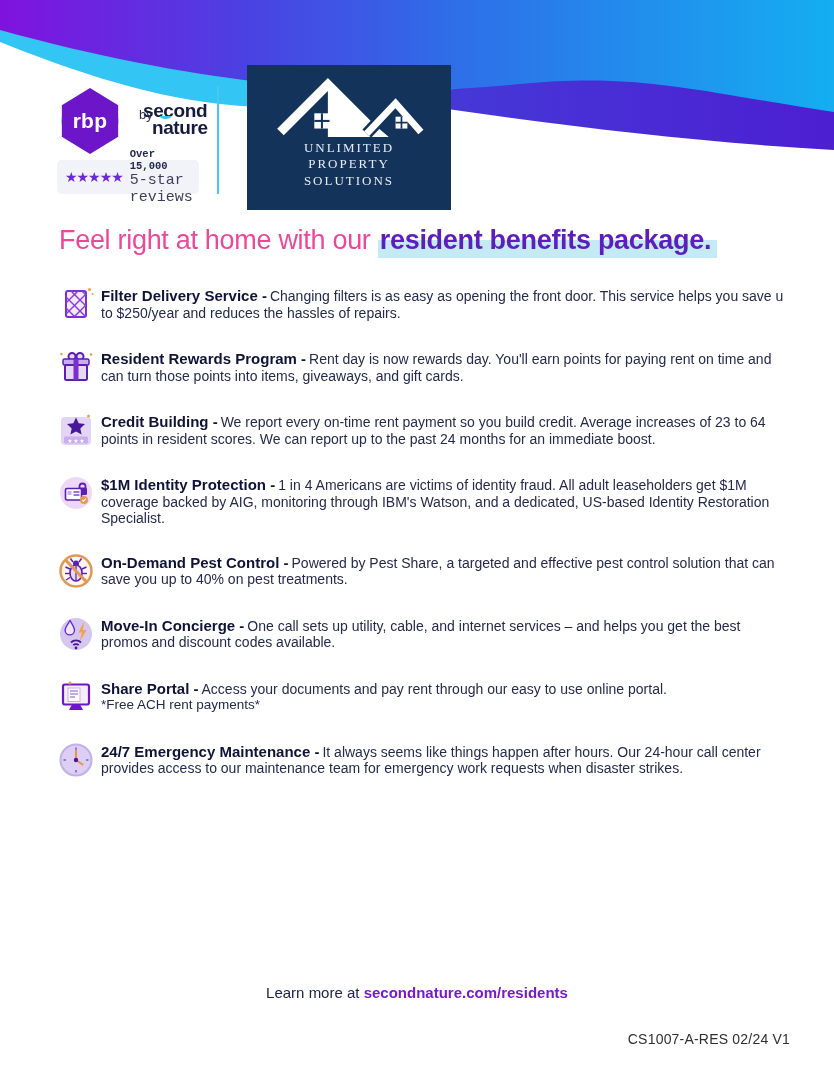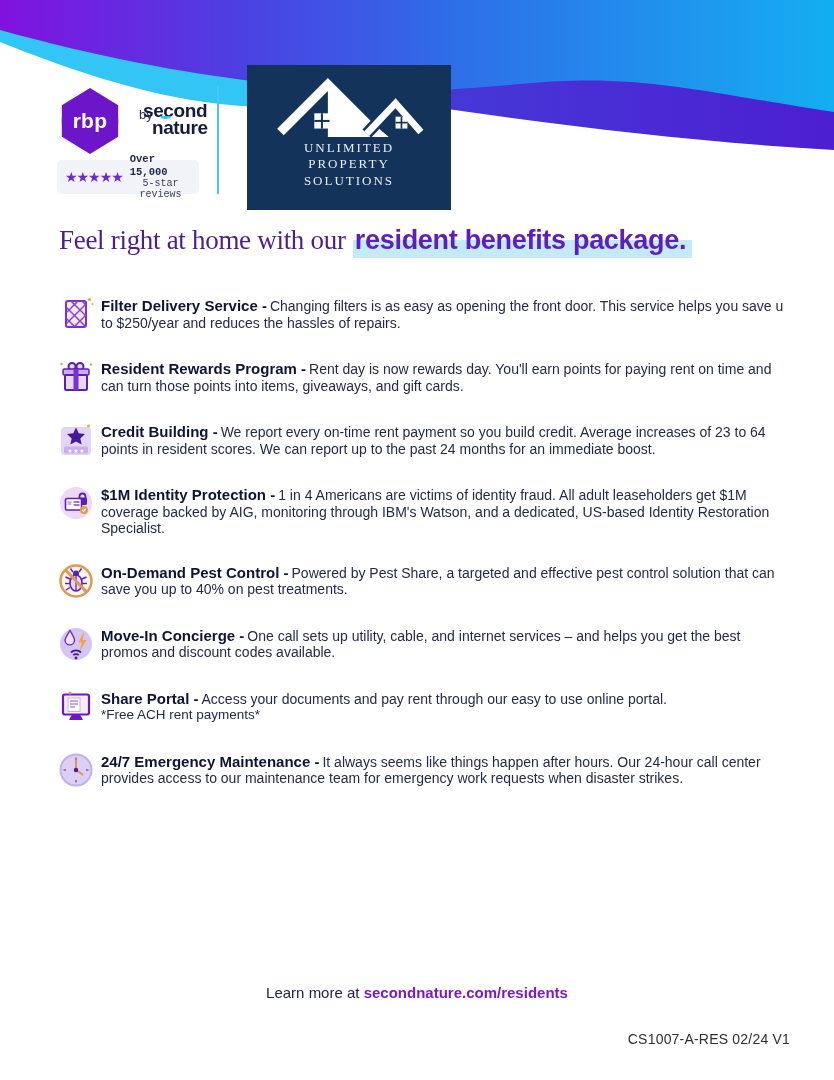--- a/index.html
+++ b/index.html
@@ -20,36 +20,36 @@
   .brand { position:absolute; left:131px; top:101px; width:90px; color:#151b3d; line-height:1; }
   .brand .by { font-size:13px; color:#2a3150; position:absolute; left:8px; top:7px; }
   .brand .l1 { position:absolute; left:12px; top:0px; font-size:19px; font-weight:700; letter-spacing:-0.4px; }
   .brand .l2 { position:absolute; left:21px; top:17px; font-size:19px; font-weight:700; letter-spacing:-0.4px; }
   .o-swoosh { position:absolute; left:29px; top:13px; width:11px; height:5px; border-bottom:3px solid #35c5f0; border-radius:0 0 50% 50%; }
   .reviews { position:absolute; left:57px; top:160px; width:142px; height:34px; background:#f2f3f8; border-radius:5px;
       display:flex; align-items:center; padding:0 8px; gap:7px; }
   .reviews .stars { font-family:"DejaVu Sans", sans-serif; color:#6d28d9; font-size:14px; letter-spacing:-1px; white-space:nowrap; }
   .reviews .txt { display:flex; flex-direction:column; line-height:1.15;font-family:Liberation Mono, monospace; }
   .reviews .cnt { font-size:10.5px; font-weight:700; color:#1e2749; }
-  .reviews .lbl { font-size:10px; color:#3a3f5c;text-align:center; }
+  .reviews .lbl { font-size:15px; color:#3a3f5c; }
   .separator { position:absolute; left:217px; top:86px; width:2px; height:108px; background:#49c8ee; }
 
   .ups-logo { position:absolute; left:247px; top:65px; width:204px; height:145px; background:#14335b; text-align:center; padding-top:6px; }
   .ups-logo svg { width:150px; height:66px; display:block; margin:0 auto; }
   .ups-text { margin-top:3px; font-family:"Liberation Serif", serif; font-size:13px; letter-spacing:2px; color:#e8edf4; line-height:1.25; }
 
   
   .heading { position:absolute; left:59px; top:224px; white-space:nowrap; font-size:27px; line-height:1.2; letter-spacing:-0.3px; }
-  .heading .plain { color:#4c1d95; font-weight:500;font-family:Liberation Serif, serif; }
+  .heading .plain { color:#ec4899; font-weight:500; }
   .heading .hl { color:#5e1ebe; font-weight:700;
       background:linear-gradient(180deg, rgba(0,0,0,0) 45%, #c4ebf5 45%, #c4ebf5 100%);
       padding:0 6px 3px 2px; }
 
   
-  .benefits { position:absolute; left:57px; top:295px; width:730px; }
+  .benefits { position:absolute; left:57px; top:285px; width:730px; }
   .benefit { display:flex; gap:6px; margin-bottom:25px; min-height:38px; }
   .b-icon { flex:0 0 38px; width:38px; height:38px; }
   .b-icon svg { width:38px; height:38px; display:block; }
   .b-text { font-size:14px; line-height:1.18; color:#252a4d; width:692px; padding-top:2px; }
   .b-title { font-size:15px; font-weight:700; color:#0f1338; }
   .b-desc { margin-left:3px; }
   .b-note { font-size:13.5px; color:#252a4d; }
 
   
   .footer { position:absolute; left:0; top:984px; width:834px; text-align:center; font-size:15px; color:#20234a; }

